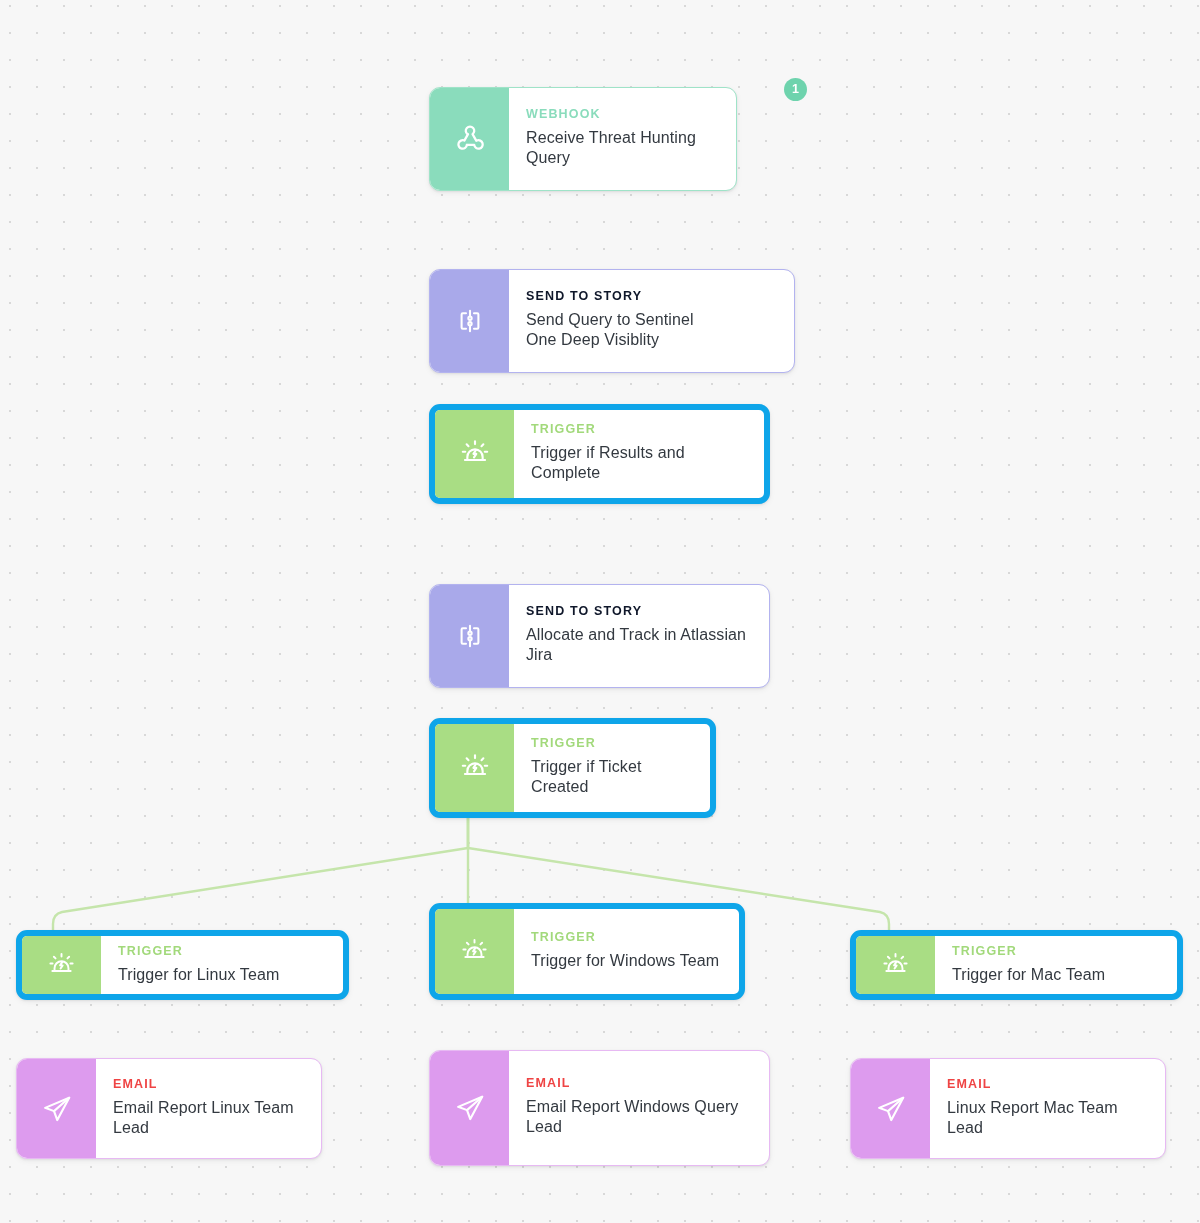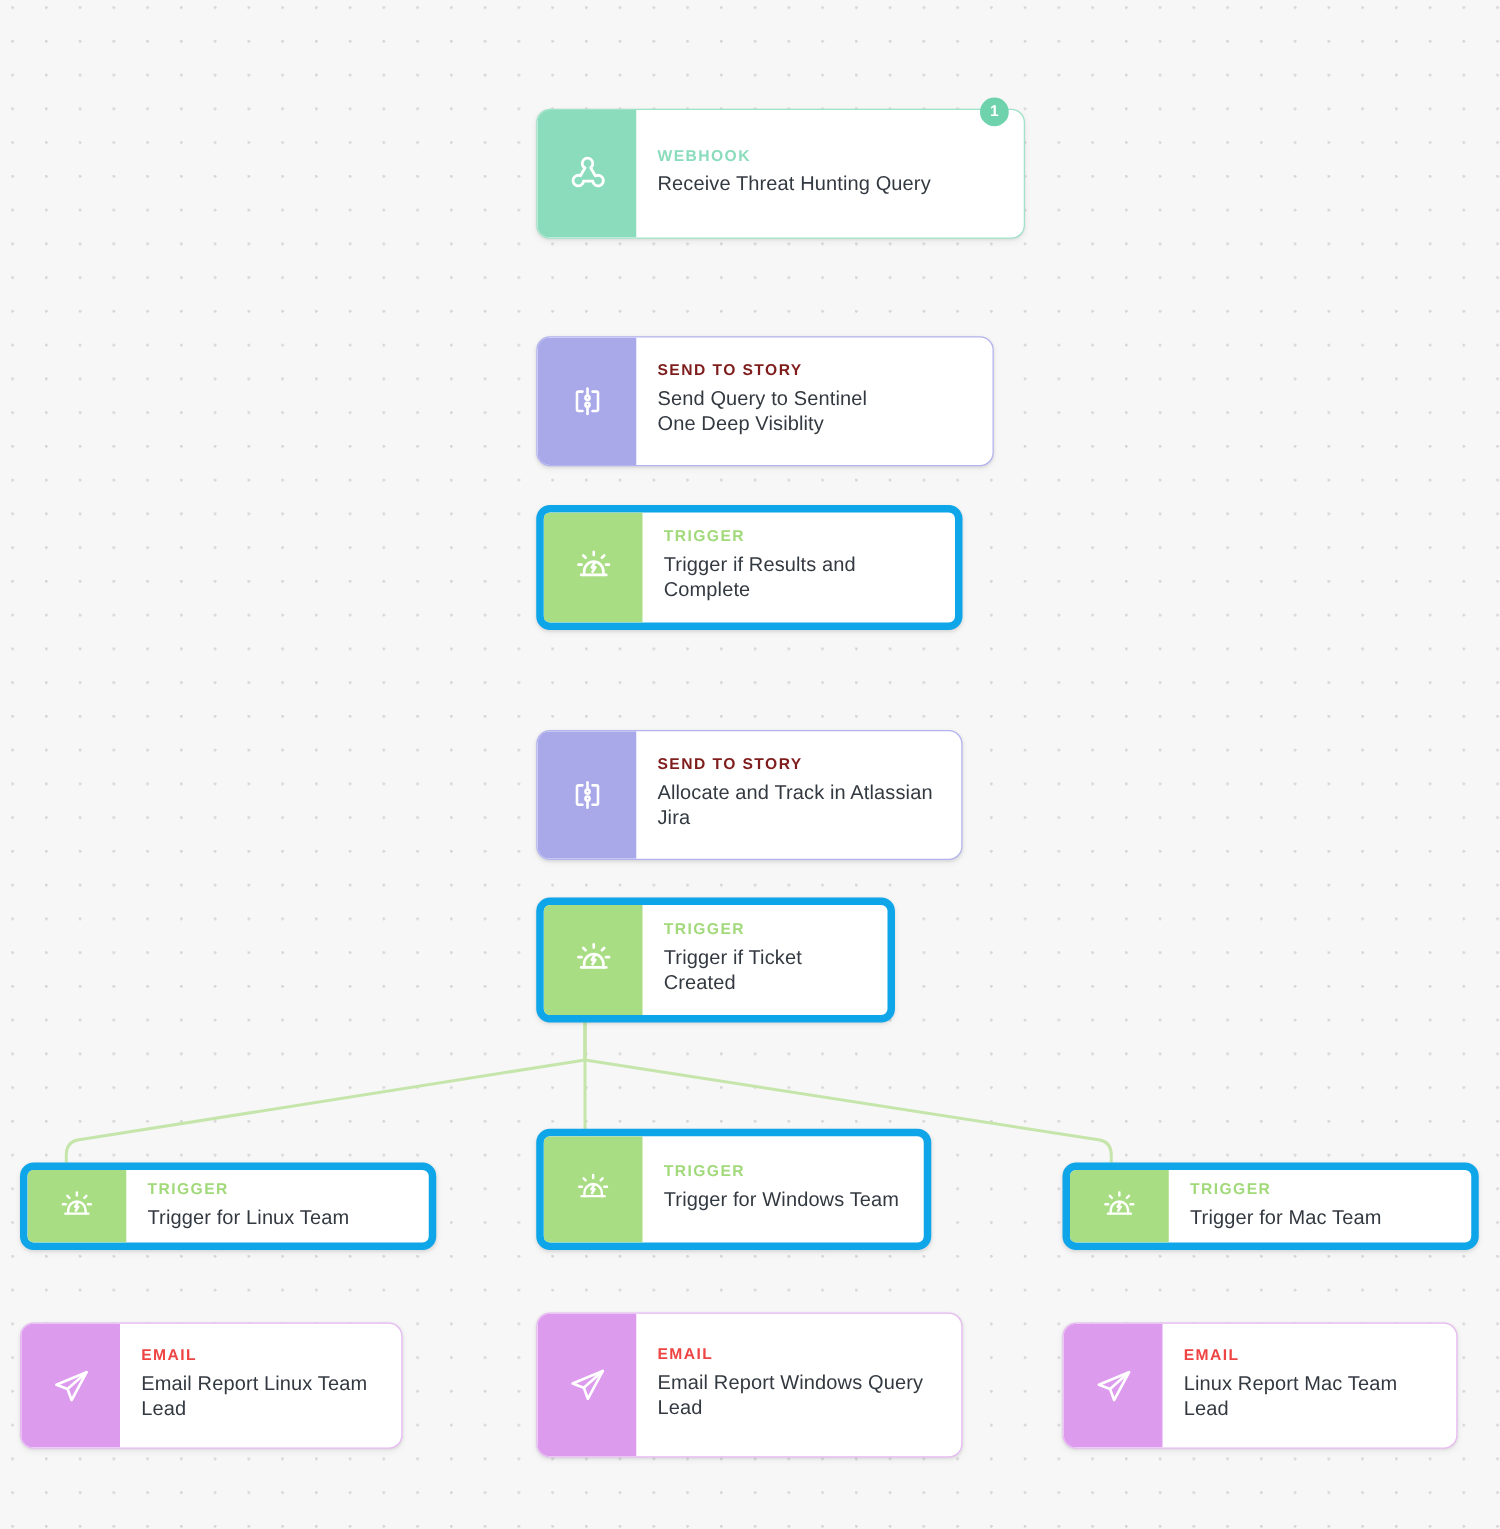--- a/index.html
+++ b/index.html
@@ -84,21 +84,21 @@
     letter-spacing: .1px;
   }
 
   
   .t-webhook { border: 1px solid #9fe3c8; }
   .t-webhook .node-icon { background: #8adcbc; }
   .t-webhook .node-kicker { color: #8adcbc; }
 
   .t-story { border: 1px solid #b3b3ef; }
   .t-story .node-icon { background: #a9a9ea; }
-  .t-story .node-kicker { color: #7f1d1d; }
+  .t-story .node-kicker { color: #0f172a; }
 
   .t-trigger { border: 6px solid #0ea5e9; }
   .t-trigger .node-icon { background: #a9dd84; }
   .t-trigger .node-kicker { color: #a2d97b; }
 
   .t-email { border: 1px solid #e7b9f3; }
   .t-email .node-icon { background: #dd9bee; }
   .t-email .node-kicker { color: #ef4444; }
 
   
@@ -156,21 +156,21 @@
 
     <path d="M468,818 L468,848 L62,912 Q53,914 53,924 L53,930" stroke="#c5e5ab" stroke-width="2.4" fill="none" stroke-linejoin="round"></path>
     <path d="M468,818 L468,905" stroke="#c5e5ab" stroke-width="2.4" fill="none"></path>
     <path d="M468,818 L468,848 L880,912 Q889,914 889,924 L889,930" stroke="#c5e5ab" stroke-width="2.4" fill="none" stroke-linejoin="round"></path>
 
     <path d="M53,1000 L53,1058" stroke="url(#gTriggerEmail)" stroke-width="2.2" fill="none"></path>
     <path d="M468,990 L468,1050" stroke="url(#gTriggerEmail)" stroke-width="2.2" fill="none"></path>
     <path d="M889,1000 L889,1058" stroke="url(#gTriggerEmail)" stroke-width="2.2" fill="none"></path>
   </svg>
 
-  <div class="node t-webhook" style="left:429px; top:87px; width:391px; height:104px;">
+  <div class="node t-webhook" style="left:429px; top:87px; width:308px; height:104px;">
     <div class="node-icon">
       <svg width="34" height="34" viewBox="0 0 24 24" fill="none" stroke="#ffffff" stroke-width="1.6" stroke-linecap="round" stroke-linejoin="round">
         <path d="M10.2 8.6a3 3 0 1 1 3.6 0l2.6 4.5"></path>
         <path d="M16.8 13.1a3 3 0 1 1 -1.8 3.1l-5.2 0"></path>
         <path d="M9.8 16.2a3 3 0 1 1 -1.8 -3.1l2.6 -4.5"></path>
       </svg>
     </div>
     <div class="node-body">
       <div class="node-kicker">WEBHOOK</div>
       <div class="node-title">Receive Threat Hunting Query</div>

